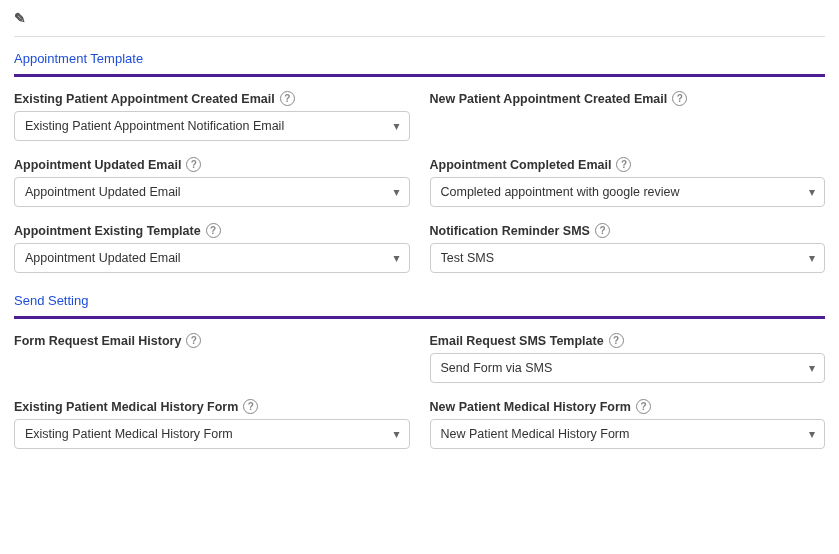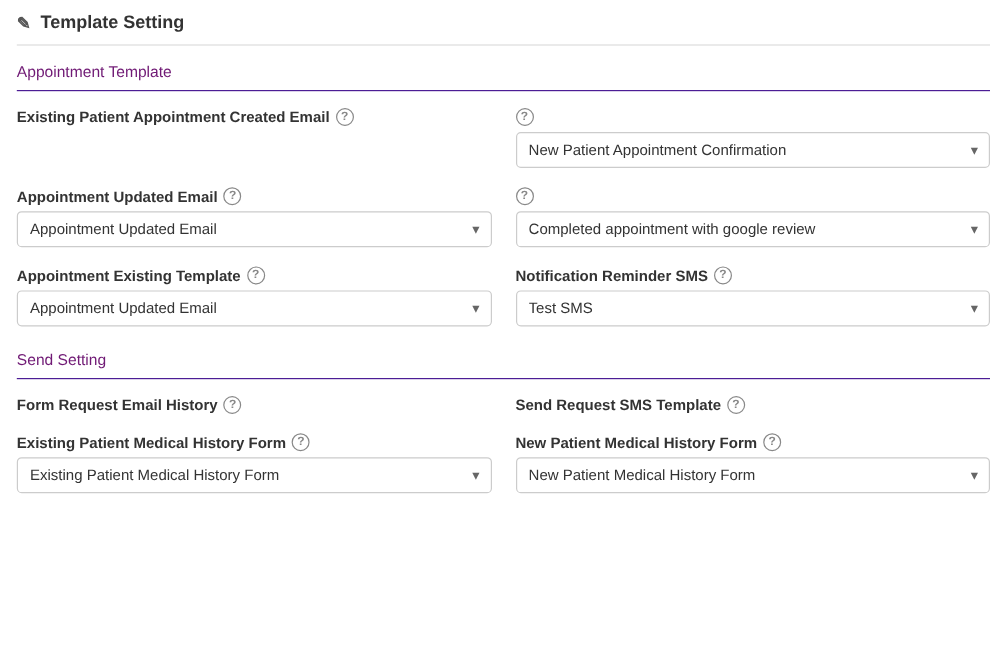--- a/index.html
+++ b/index.html
@@ -31,23 +31,23 @@
     }
 
     .page-title .edit-icon {
       color: #555;
       font-size: 14px;
     }
 
     .section-title {
       font-size: 13px;
       font-weight: normal;
-      color: #701a75;
+      color: #1d4ed8;
       padding-bottom: 8px;
-      border-bottom: 1px solid #4c1d95;
+      border-bottom: 3px solid #4c1d95;
       margin-bottom: 14px;
     }
 
     .section {
       margin-bottom: 20px;
     }
 
     .fields-row {
       display: flex;
       gap: 20px;
@@ -112,59 +112,60 @@
       color: #666;
       pointer-events: none;
       font-size: 12px;
     }
   </style>
 </head>
 <body>
 
 <div class="page-title">
   <span class="edit-icon">✎</span>
-  <span>Template Setting</span>
 </div>
 
 <div class="section">
   <div class="section-title">Appointment Template</div>
 
   <div class="fields-row">
     <div class="field-group">
       <div class="field-label">
         <span>Existing Patient Appointment Created Email</span>
         <span class="help-icon">?</span>
       </div>
-    </div>
-    <div class="field-group">
-      <div class="field-label">
-        <span class="help-icon">?</span>
-      </div>
-      <div class="select-wrapper">
-        <select>
-          <option>New Patient Appointment Confirmation</option>
-        </select>
+      <div class="select-wrapper">
+        <select>
+          <option>Existing Patient Appointment Notification Email</option>
+        </select>
+      </div>
+    </div>
+    <div class="field-group">
+      <div class="field-label">
+        <span>New Patient Appointment Created Email</span>
+        <span class="help-icon">?</span>
       </div>
     </div>
   </div>
 
   <div class="fields-row">
     <div class="field-group">
       <div class="field-label">
         <span>Appointment Updated Email</span>
         <span class="help-icon">?</span>
       </div>
       <div class="select-wrapper">
         <select>
           <option>Appointment Updated Email</option>
         </select>
       </div>
     </div>
     <div class="field-group">
       <div class="field-label">
+        <span>Appointment Completed Email</span>
         <span class="help-icon">?</span>
       </div>
       <div class="select-wrapper">
         <select>
           <option>Completed appointment with google review</option>
         </select>
       </div>
     </div>
   </div>
 
@@ -199,22 +200,27 @@
 
   <div class="fields-row">
     <div class="field-group">
       <div class="field-label">
         <span>Form Request Email History</span>
         <span class="help-icon">?</span>
       </div>
     </div>
     <div class="field-group">
       <div class="field-label">
-        <span>Send Request SMS Template</span>
-        <span class="help-icon">?</span>
+        <span>Email Request SMS Template</span>
+        <span class="help-icon">?</span>
+      </div>
+      <div class="select-wrapper">
+        <select>
+          <option>Send Form via SMS</option>
+        </select>
       </div>
     </div>
   </div>
 
   <div class="fields-row">
     <div class="field-group">
       <div class="field-label">
         <span>Existing Patient Medical History Form</span>
         <span class="help-icon">?</span>
       </div>

